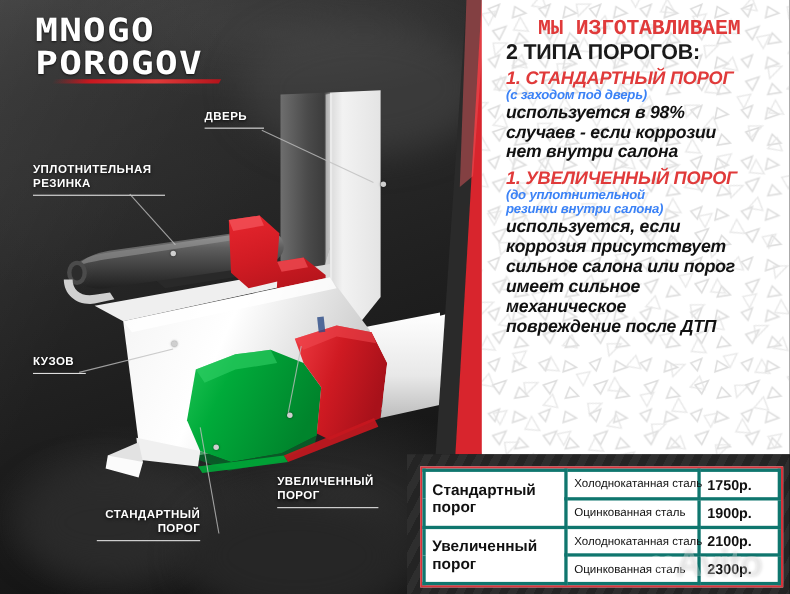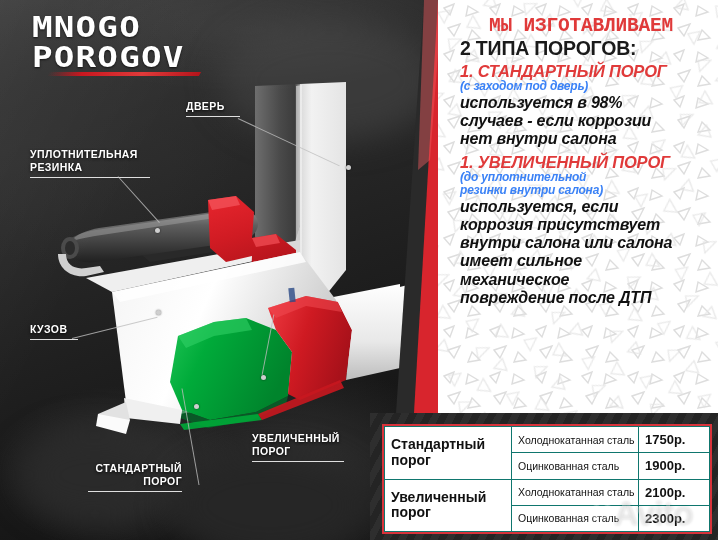--- a/index.html
+++ b/index.html
@@ -77,21 +77,21 @@
   .strip{
     position:absolute;left:370px;top:413px;width:348px;height:127px;
     background:
       repeating-linear-gradient(118deg,#2e2e2e 0 7px,#242424 7px 14px);
   }
   .tbl{
     position:absolute;left:382px;top:424px;width:326px;height:106px;
     border:2px solid #d8333b;background:#fff;border-collapse:collapse;
   }
   table{border-collapse:collapse;width:100%;height:100%;table-layout:fixed;}
-  td{border:1px solid #0f766e;padding:0 6px;vertical-align:middle;color:#111;}
+  td{border:3px solid #0f766e;padding:0 6px;vertical-align:middle;color:#111;}
   .c-name{width:114px;font-size:14px;font-weight:700;line-height:1.12;}
   .c-mat{font-size:10.5px;font-weight:400;white-space:nowrap;}
   .c-price{width:58px;font-size:13px;font-weight:700;text-align:left;margin-top:21px;}
 
   .watermark{
     position:absolute;left:588px;top:494px;font-size:34px;font-weight:700;
     color:rgba(255,255,255,.30);letter-spacing:-1px;pointer-events:none;
     text-shadow:0 0 3px rgba(0,0,0,.15);
   }
   .wm-dot{position:absolute;left:590px;top:505px;width:13px;height:13px;border-radius:50%;
@@ -307,21 +307,21 @@
         <div class="blk-blk">случаев - если коррозии</div>
         <div class="blk-blk">нет внутри салона</div>
       </div>
 
       <div class="blk">
         <div class="blk-red">1. УВЕЛИЧЕННЫЙ ПОРОГ</div>
         <div class="blk-red-sub">(до уплотнительной</div>
         <div class="blk-red-sub">резинки внутри салона)</div>
         <div class="blk-blk">используется, если</div>
         <div class="blk-blk">коррозия присутствует</div>
-        <div class="blk-blk">внутри салона или салона</div>
+        <div class="blk-blk">сильное салона или порог</div>
         <div class="blk-blk">имеет сильное</div>
         <div class="blk-blk">механическое</div>
         <div class="blk-blk">повреждение после ДТП</div>
       </div>
     </div>
   </div>
 
   <div class="strip"></div>
 
   <div class="tbl">

